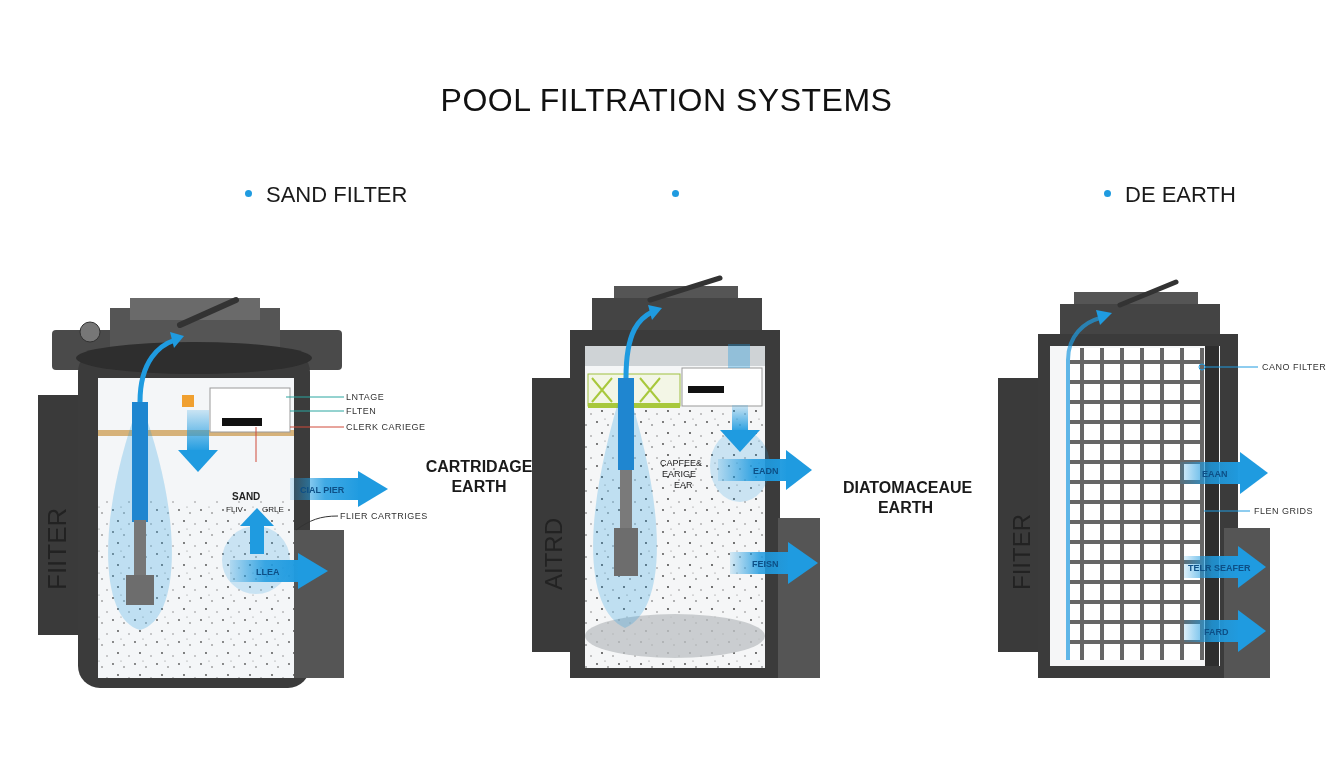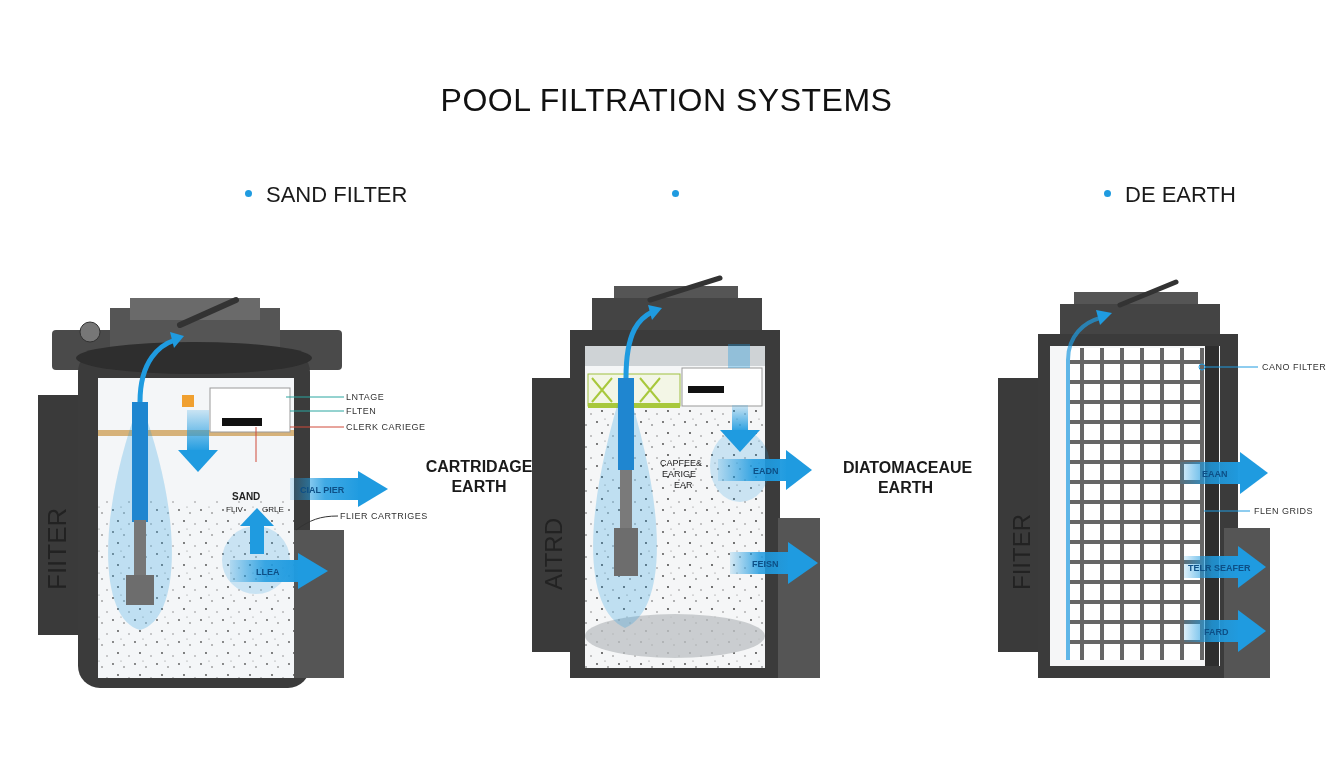--- a/index.html
+++ b/index.html
@@ -18,21 +18,21 @@
 <div class="title">POOL FILTRATION SYSTEMS</div>
 
 <div class="sub" style="left:245px;"><span class="dot"></span><span>SAND FILTER</span></div>
 <div class="sub" style="left:672px;"><span class="dot"></span></div>
 <div class="sub" style="left:1104px;"><span class="dot"></span><span>DE EARTH</span></div>
 
 <div class="side-label" style="left:414px; top:457px; width:130px;">
   <div>CARTRIDAGE</div>
   <div>EARTH</div>
 </div>
-<div class="side-label" style="left:843px; top:458px; width:125px;">
+<div class="side-label" style="left:843px; top:478px; width:125px;">
   <div>DIATOMACEAUE</div>
   <div>EARTH</div>
 </div>
 
 <svg width="1344" height="768" style="position:absolute;left:0;top:0;">
   <defs>
     <linearGradient id="arrowGrad" x1="0" x2="1" y1="0" y2="0">
       <stop offset="0" stop-color="#1f9be0" stop-opacity="0.15"></stop>
       <stop offset="0.5" stop-color="#1f9be0" stop-opacity="0.85"></stop>
       <stop offset="1" stop-color="#1f9be0" stop-opacity="1"></stop>

